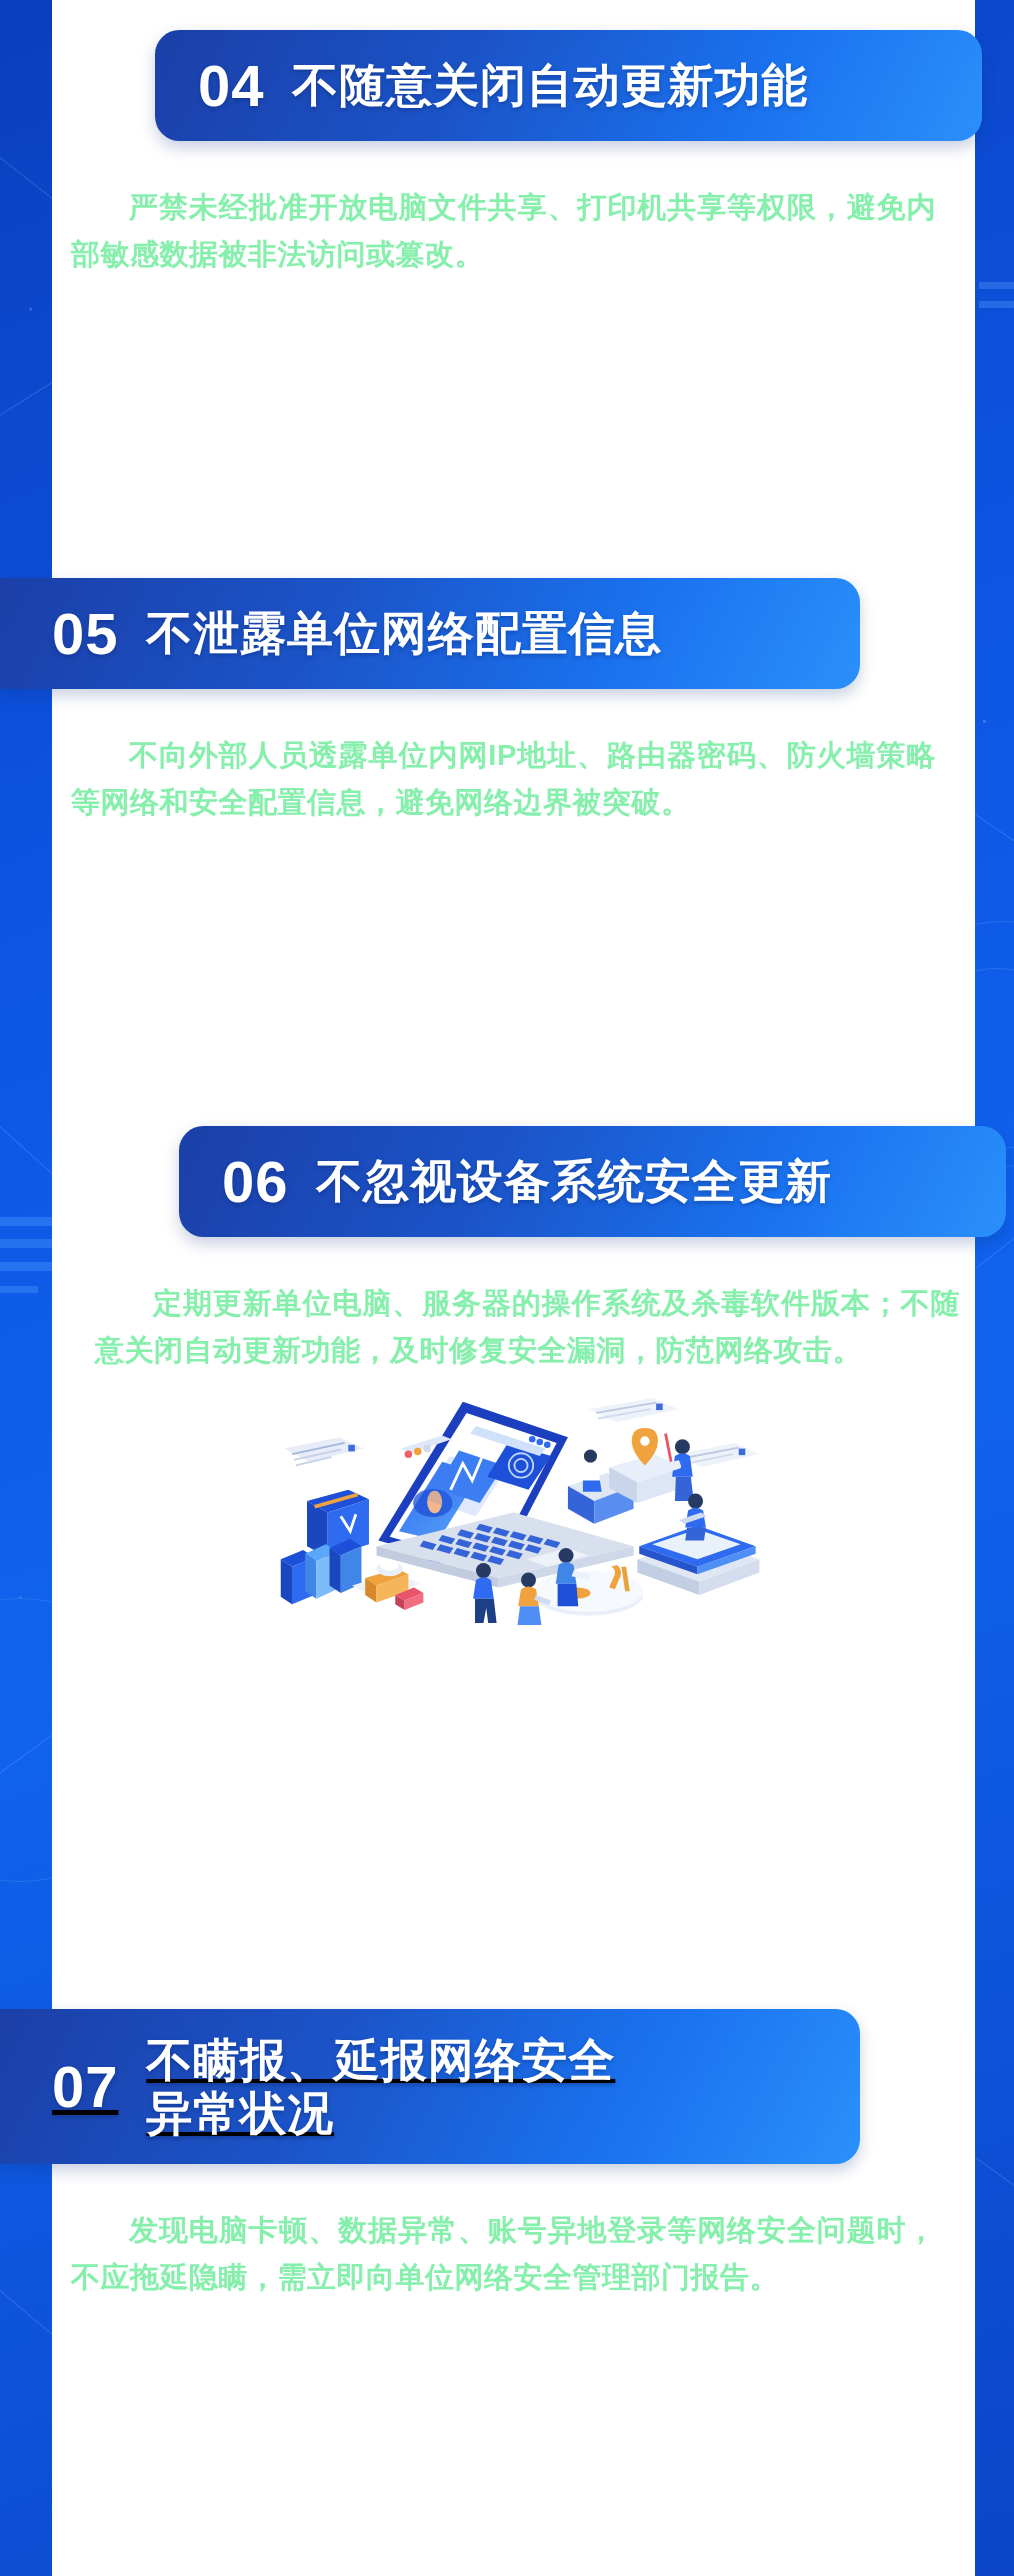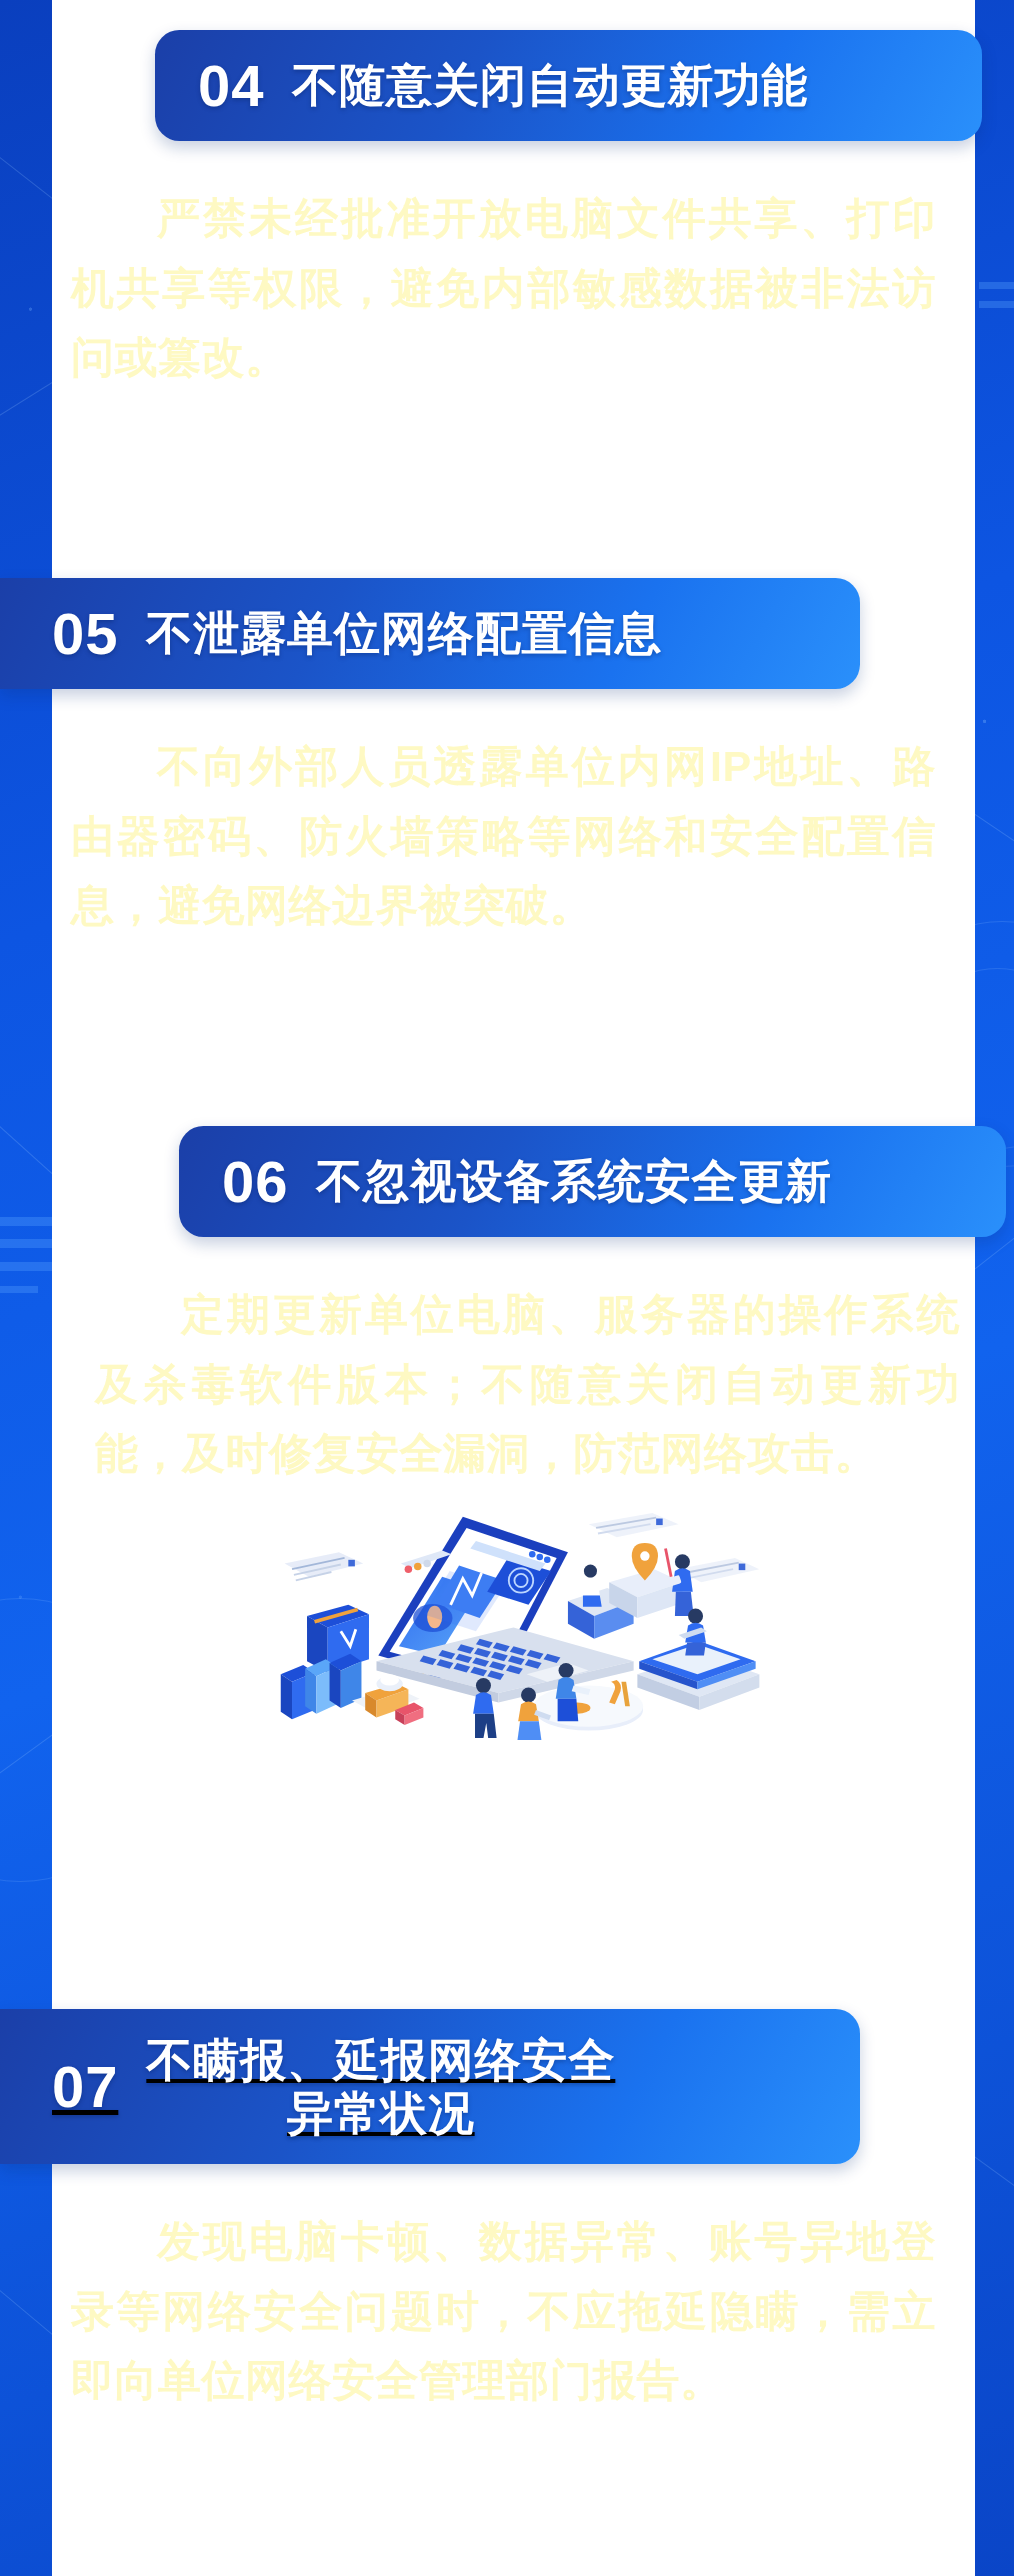--- a/index.html
+++ b/index.html
@@ -41,21 +41,21 @@
   .num{
     color:#fff;font-size:58px;font-weight:700;letter-spacing:0.9px;line-height:1;
     text-shadow:0 1.9px 4.7px rgba(4,28,88,.35);flex:0 0 auto;
   }
   .htitle{
     color:#fff;font-size:46px;font-weight:700;line-height:1.14;margin-left:28px;
     letter-spacing:0.9px;text-shadow:0 1.9px 4.7px rgba(4,28,88,.35);
   }
 
   .body{
-    color:#fef9c3;font-size:43px;font-weight:700;line-height:1.62;
+    color:#86efac;font-size:29px;font-weight:700;line-height:1.62;
     letter-spacing:0.5px;text-align:justify;text-justify:inter-ideograph;
     margin:43px 58px 0 71px;text-indent:2em;
   }
 
   
   .illus{position:relative;margin:7.5px auto 0;width:526px;height:244px;}
   .illus svg{display:block;width:526px;height:244px;}
 </style>
 </head>
 <body>
@@ -286,20 +286,20 @@
           <path d="M319 216 l20 0 l2 24 l-22 0 Z" fill="#1d4fd8"></path>
           <path d="M336 202 l18 4 l-2 6 l-18 -4 Z" fill="#e9f1fb"></path>
         </g>
       </svg>
     </div>
   </section>
 
   <section class="sec" style="top:2009px;">
     <div class="hdr left tall">
       <span class="num">07</span>
-      <span class="htitle" style="white-space:pre-line;text-align:center;">不瞒报、延报网络安全
+      <span class="htitle" style="white-space:pre-line;">不瞒报、延报网络安全
 异常状况</span>
     </div>
     <p class="body">发现电脑卡顿、数据异常、账号异地登录等网络安全问题时，不应拖延隐瞒，需立即向单位网络安全管理部门报告。</p>
   </section>
 
 </div>
 
 
 </body></html>

